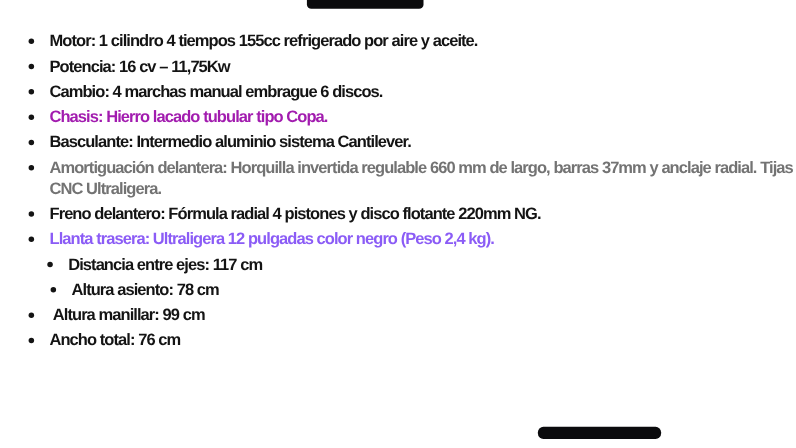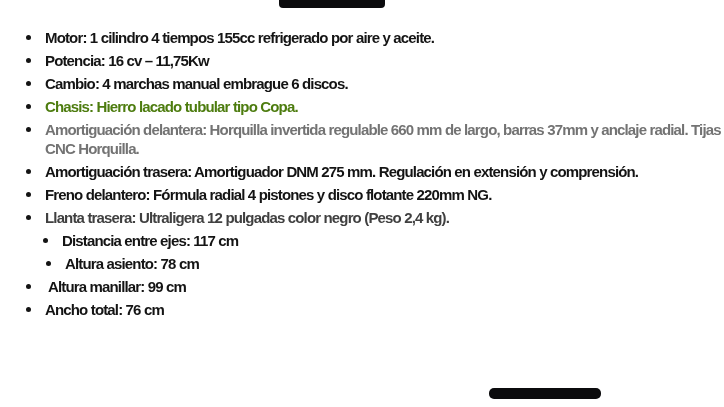--- a/index.html
+++ b/index.html
@@ -81,38 +81,38 @@
         <span class="line">Motor: 1 cilindro 4 tiempos 155cc refrigerado por aire y aceite.</span>
       </li>
       <li class="spec-item" style="color: rgb(20, 20, 20);">
         <span class="bullet" style="background: rgb(20, 20, 20);"></span>
         <span class="line">Potencia: 16 cv – 11,75Kw</span>
       </li>
       <li class="spec-item" style="color: rgb(20, 20, 20);">
         <span class="bullet" style="background: rgb(20, 20, 20);"></span>
         <span class="line">Cambio: 4 marchas manual embrague 6 discos.</span>
       </li>
-      <li class="spec-item" style="color: #4d7c0f;">
+      <li class="spec-item" style="color: #a21caf;">
         <span class="bullet" style="background: rgb(20, 20, 20);"></span>
         <span class="line">Chasis: Hierro lacado tubular tipo Copa.</span>
+      </li>
+      <li class="spec-item" style="color: rgb(20, 20, 20);">
+        <span class="bullet" style="background: rgb(20, 20, 20);"></span>
+        <span class="line">Basculante: Intermedio aluminio sistema Cantilever.</span>
       </li>
       <li class="spec-item" style="color: #737373;">
         <span class="bullet" style="background: rgb(20, 20, 20);"></span>
         <span class="line">Amortiguación delantera: Horquilla invertida regulable 660 mm de largo, barras 37mm y anclaje radial. Tijas</span>
-        <span class="line">CNC Horquilla.</span>
-      </li>
-      <li class="spec-item" style="color: rgb(20, 20, 20);">
-        <span class="bullet" style="background: rgb(20, 20, 20);"></span>
-        <span class="line">Amortiguación trasera: Amortiguador DNM 275 mm. Regulación en extensión y comprensión.</span>
+        <span class="line">CNC Ultraligera.</span>
       </li>
       <li class="spec-item" style="color: rgb(20, 20, 20);">
         <span class="bullet" style="background: rgb(20, 20, 20);"></span>
         <span class="line">Freno delantero: Fórmula radial 4 pistones y disco flotante 220mm NG.</span>
       </li>
-      <li class="spec-item" style="color: #404040;">
+      <li class="spec-item" style="color: #8b5cf6;">
         <span class="bullet" style="background: rgb(20, 20, 20);"></span>
         <span class="line">Llanta trasera: Ultraligera 12 pulgadas color negro (Peso 2,4 kg).</span>
       </li>
       <li class="spec-item" style="color: rgb(20, 20, 20); margin-left: 17px;">
         <span class="bullet" style="background: rgb(20, 20, 20);"></span>
         <span class="line">Distancia entre ejes: 117 cm</span>
       </li>
       <li class="spec-item" style="color: rgb(20, 20, 20); margin-left: 20px;">
         <span class="bullet" style="background: rgb(20, 20, 20);"></span>
         <span class="line">Altura asiento: 78 cm</span>

